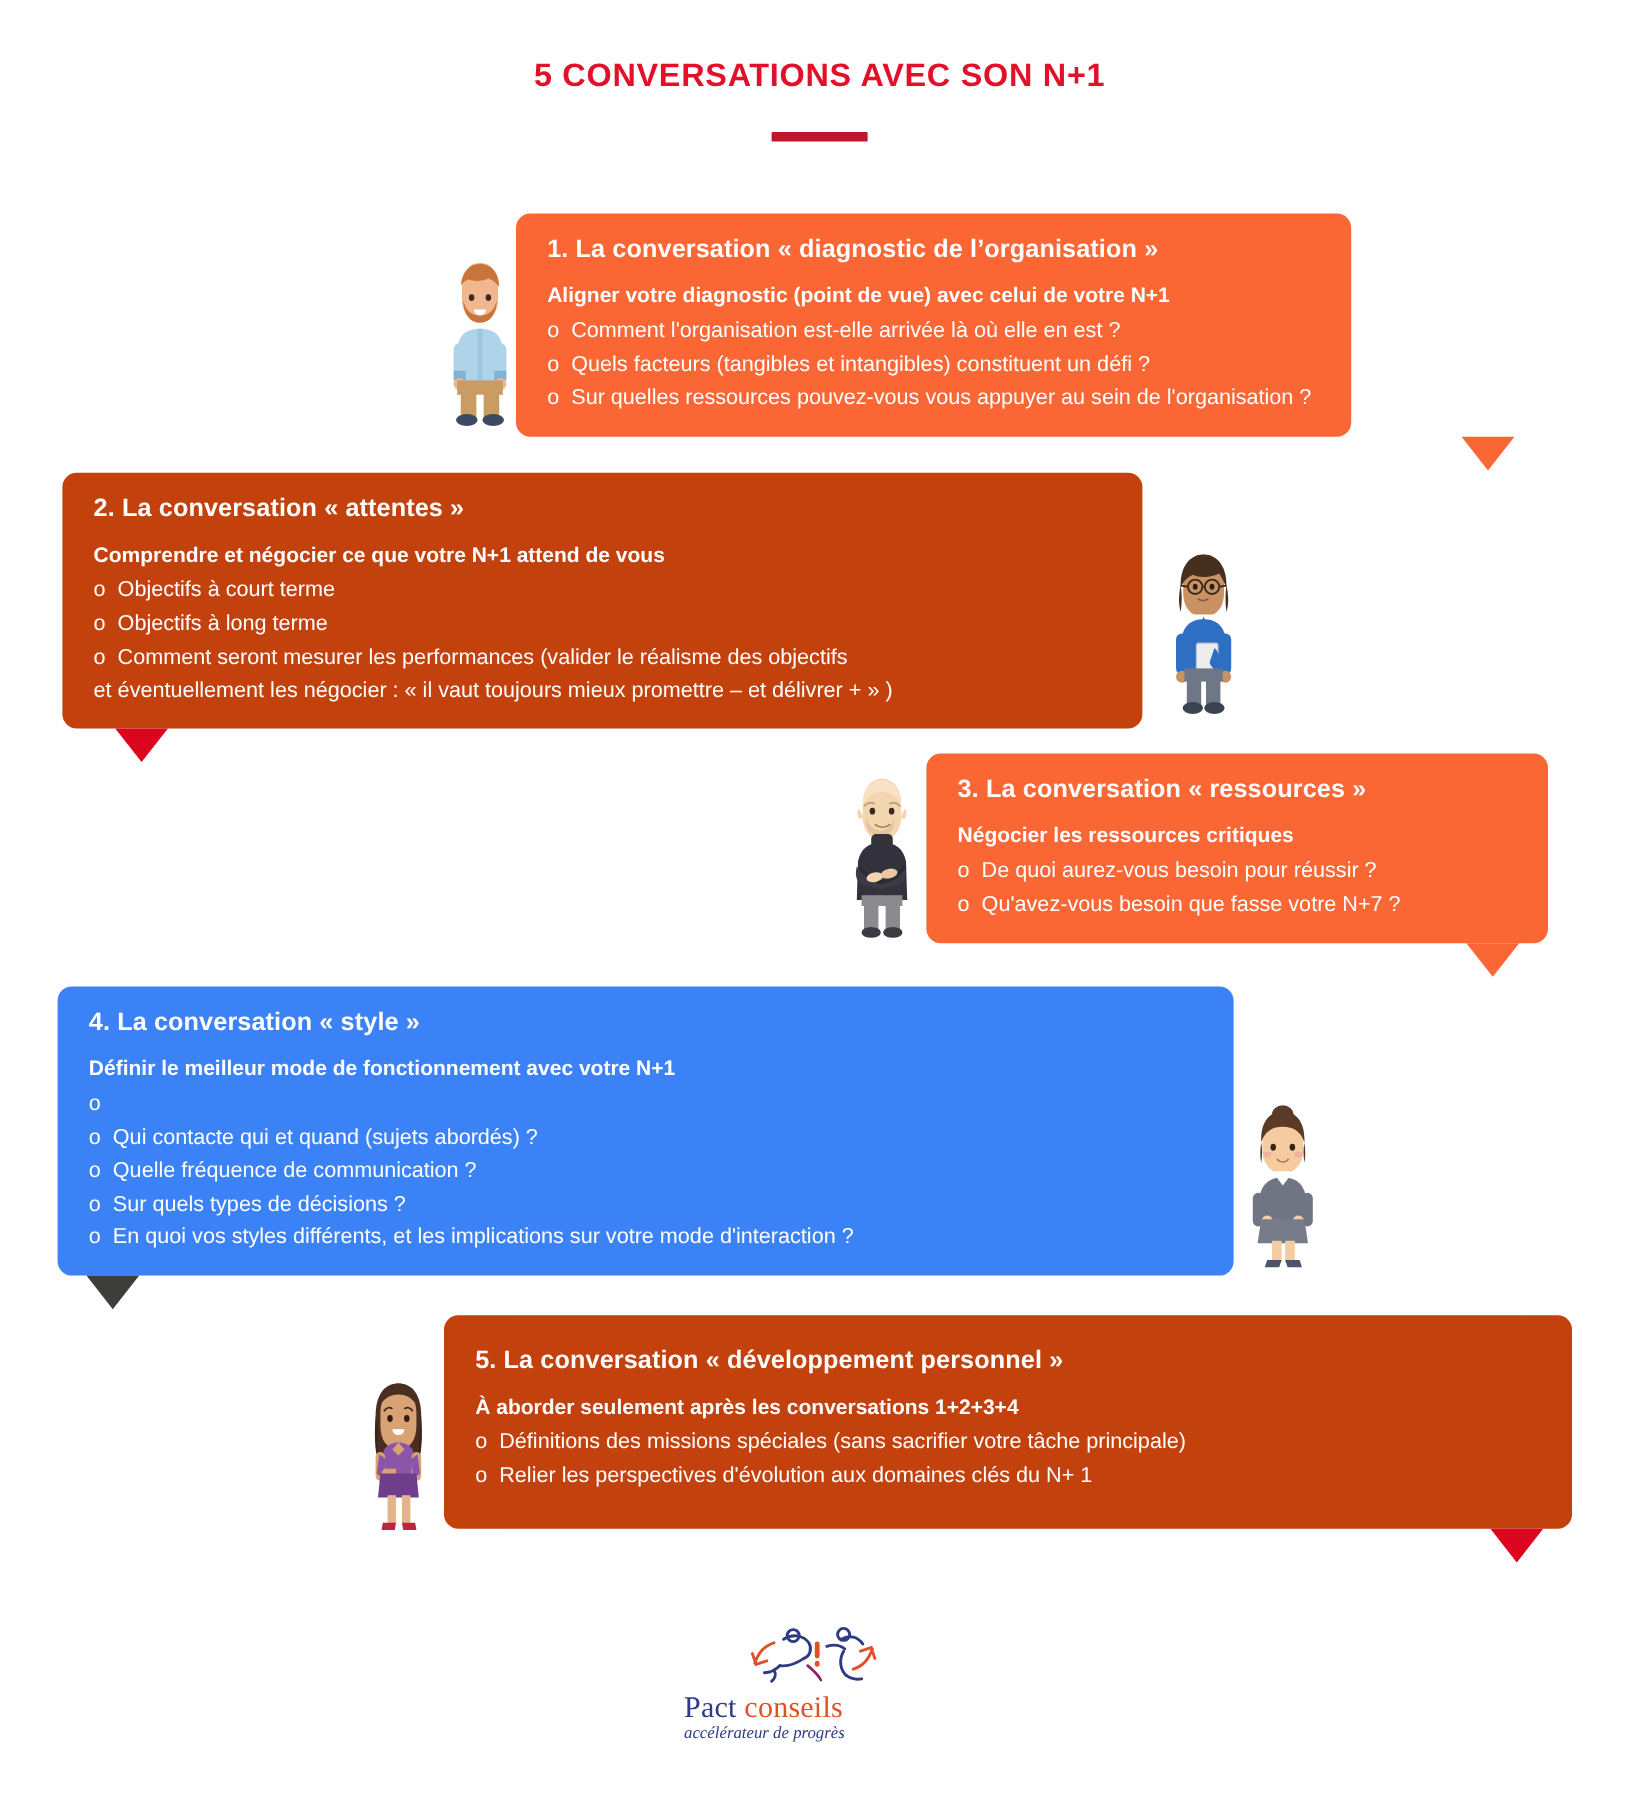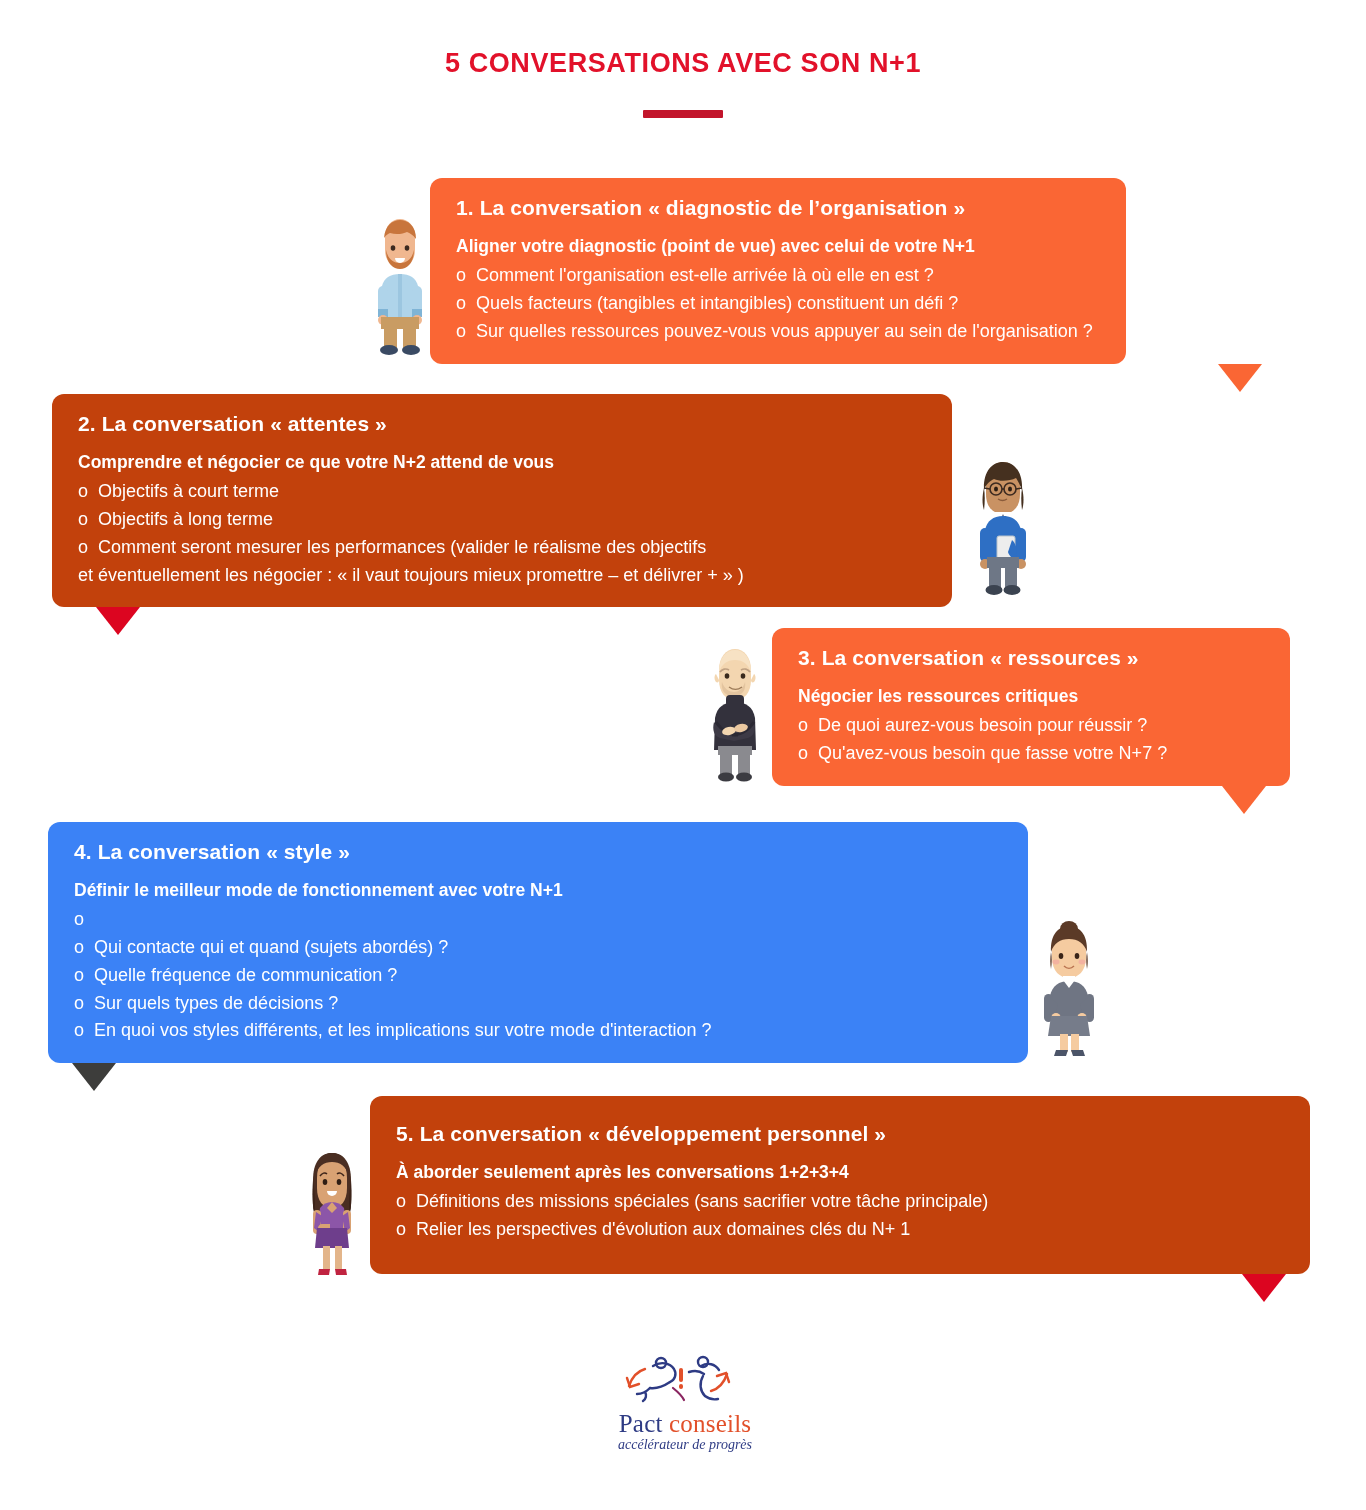--- a/index.html
+++ b/index.html
@@ -105,21 +105,21 @@
   #fig3 { left: 702px; top: 642px; }
   #fig4 { left: 1036px; top: 916px; }
   #fig5 { left: 298px; top: 1142px; }
 
   
   #logo {
     position: absolute;
     left: 570px;
     top: 1352px;
     width: 230px;
-    text-align: center;
+    text-align: left;
   }
   .logo-name {
     font-family: "Liberation Serif", serif;
     font-size: 25px;
     margin-top: 2px;
     letter-spacing: 0.2px;
   }
   .logo-name .p1 { color: #2E3B84; }
   .logo-name .p2 { color: #E2502A; }
   .logo-tag {
@@ -154,21 +154,21 @@
         <span class="marker">o</span>
         <span>Sur quelles ressources pouvez-vous vous appuyer au sein de l'organisation ?</span>
       </div>
     </div>
     <div class="tail tail-orange"></div>
   </div>
 
   <div class="box red" id="box2">
     <div class="inner">
       <div class="heading">2. La conversation « attentes »</div>
-      <div class="subheading">Comprendre et négocier ce que votre N+2 attend de vous</div>
+      <div class="subheading">Comprendre et négocier ce que votre N+1 attend de vous</div>
       <div class="bullet">
         <span class="marker">o</span>
         <span>Objectifs à court terme</span>
       </div>
       <div class="bullet">
         <span class="marker">o</span>
         <span>Objectifs à long terme</span>
       </div>
       <div class="bullet">
         <span class="marker">o</span>

